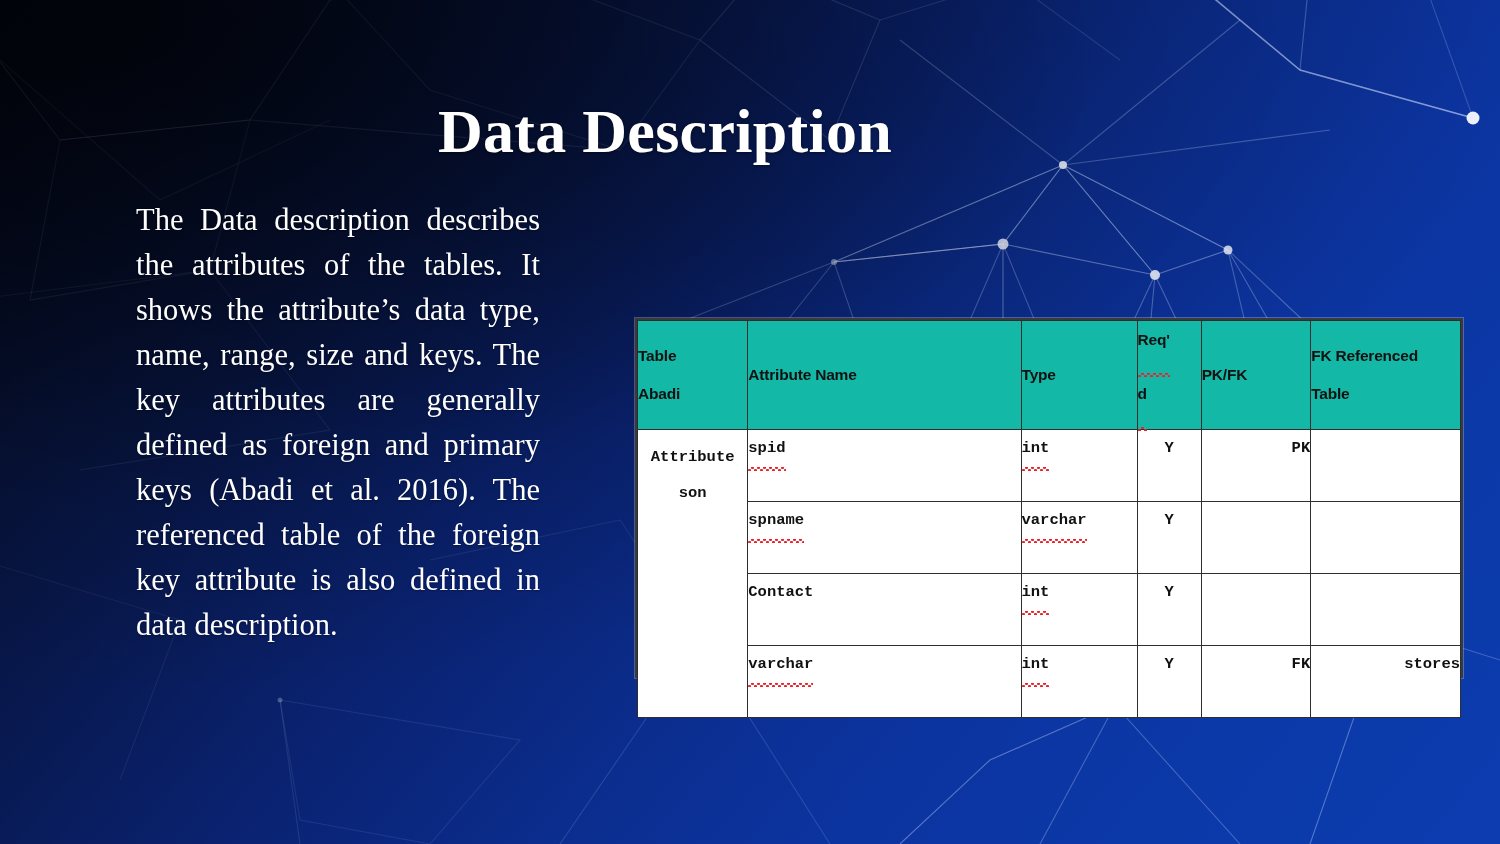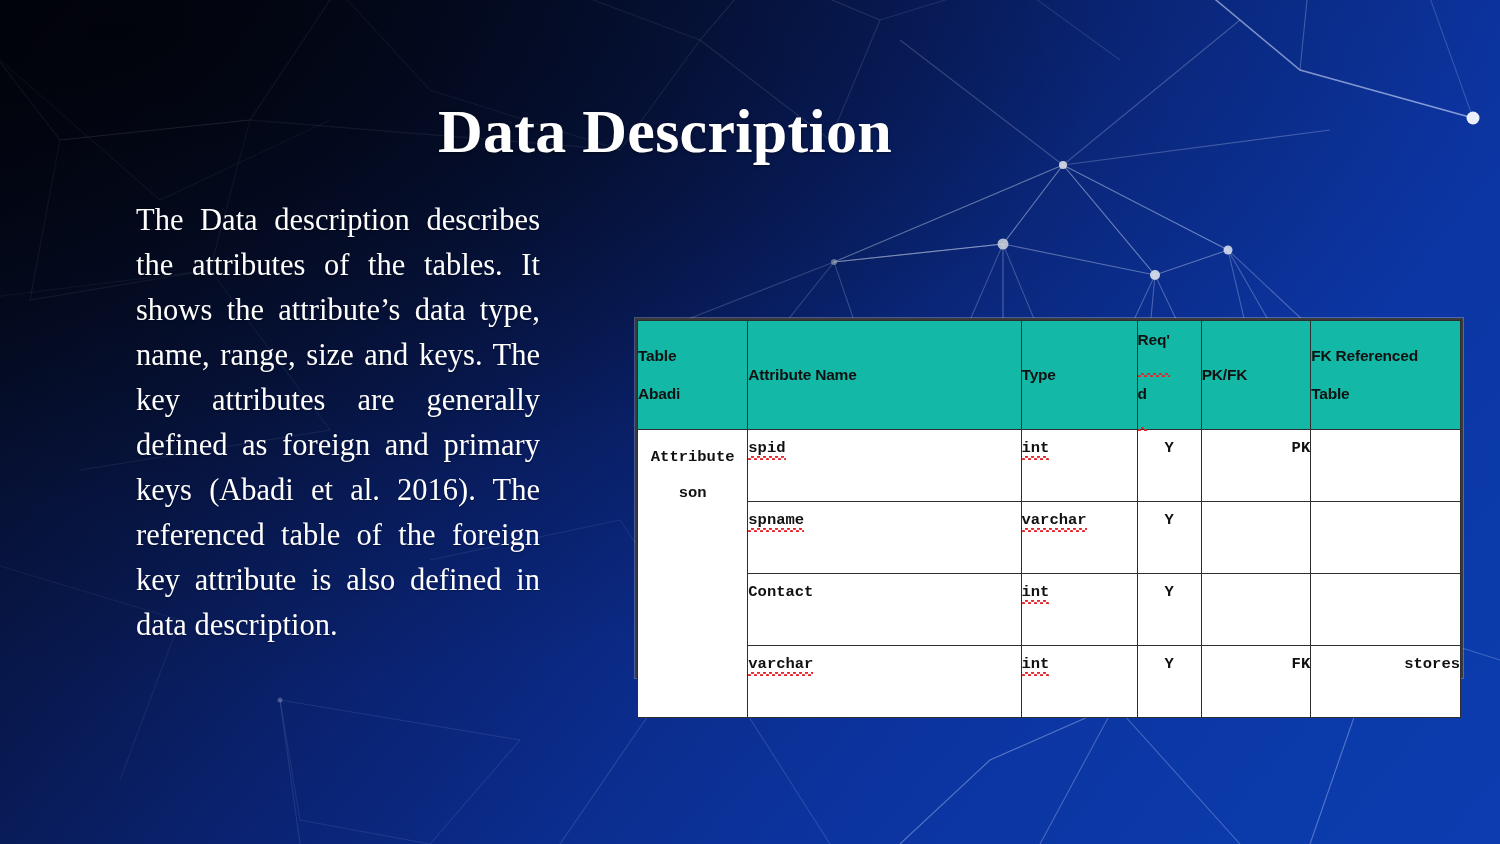--- a/index.html
+++ b/index.html
@@ -128,21 +128,21 @@
   td.c-attr { padding-left: 12px; text-align: left; }
   td.c-type { padding-left: 9px; text-align: left; }
   td.c-req  { text-align: center; }
   td.c-key  { text-align: right; }
   td.c-fkref{ text-align: right; }
 
   
   .sq {
     position: relative;
     display: inline-block;
-    padding-bottom: 1px;
+    padding-bottom: 12px;
   }
   .sq::after {
     content: "";
     position: absolute;
     left: 0;
     right: 0;
     bottom: -2px;
     height: 4px;
     background-image:
       radial-gradient(circle at 1.5px 3.4px, #e8252a 1.25px, rgba(0,0,0,0) 1.6px),

